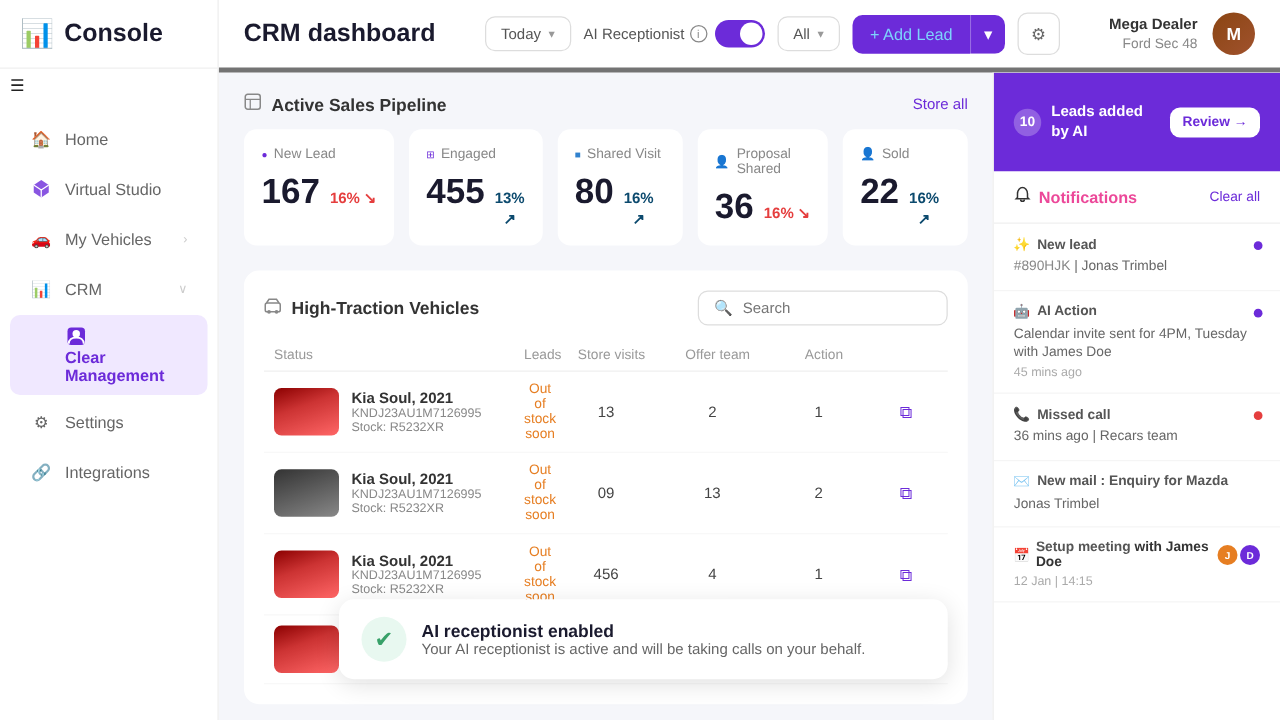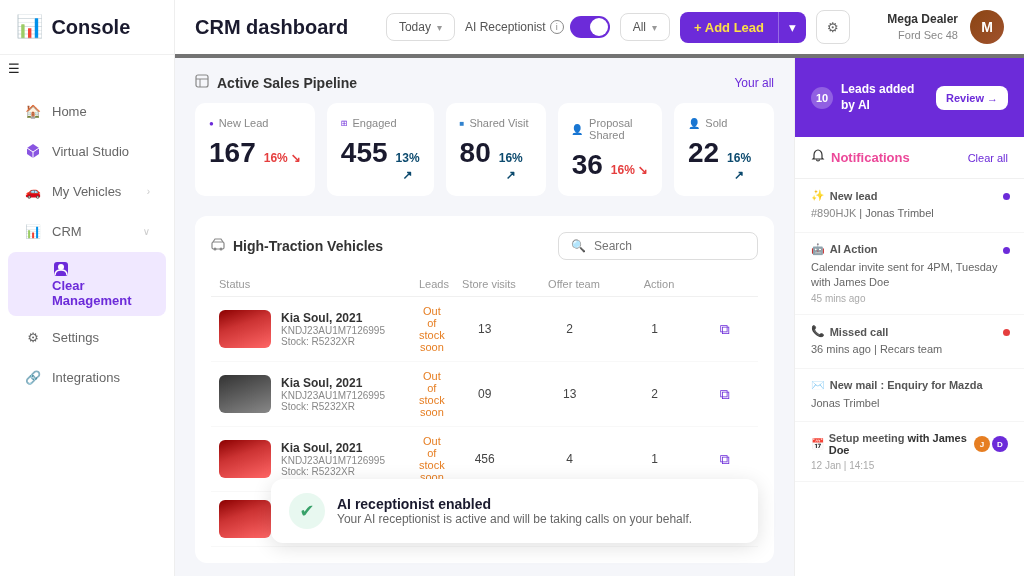--- a/index.html
+++ b/index.html
@@ -35,21 +35,21 @@
     .dealer-sub { font-size: 11px; color: #888; }
     .avatar { width: 34px; height: 34px; border-radius: 50%; background: #8B4513; overflow: hidden; display: flex; align-items: center; justify-content: center; color: #fff; font-size: 14px; font-weight: bold; }
     
     
     .filter-btn { display: flex; align-items: center; gap: 6px; padding: 6px 12px; border: 1px solid #ddd; border-radius: 8px; background: #fff; cursor: pointer; font-size: 12px; color: #555; }
     .filter-btn .dropdown-arrow { color: #999; font-size: 10px; }
     .toggle-wrapper { display: flex; align-items: center; gap: 6px; }
     .toggle { width: 40px; height: 22px; background: #6c2bd9; border-radius: 11px; position: relative; cursor: pointer; }
     .toggle-knob { width: 18px; height: 18px; background: #fff; border-radius: 50%; position: absolute; top: 2px; right: 2px; }
     .ai-label { font-size: 12px; color: #555; display: flex; align-items: center; gap: 4px; }
-    .add-lead-btn { display: flex; align-items: center; gap: 6px; background: #6c2bd9; color: #fde047; border: none; border-radius: 8px; padding: 8px 14px; cursor: pointer; font-size: 13px; font-weight: 700; }
+    .add-lead-btn { display: flex; align-items: center; gap: 6px; background: #6c2bd9; color: #7dd3fc; border: none; border-radius: 8px; padding: 8px 14px; cursor: pointer; font-size: 13px; font-weight: 400; }
     .add-lead-split { background: #6c2bd9; color: #fff; border: none; border-radius: 0 8px 8px 0; padding: 8px 10px; cursor: pointer; border-left: 1px solid rgba(255,255,255,0.3); }
     .settings-btn { width: 34px; height: 34px; border: 1px solid #ddd; border-radius: 8px; display: flex; align-items: center; justify-content: center; cursor: pointer; background: #fff; color: #666; }
     
     
     .content-area { display: flex; flex: 1; overflow: hidden; }
     .main-panel { flex: 1; padding: 16px 20px; overflow-y: auto; }
     
     
     .section-header { display: flex; align-items: center; justify-content: space-between; margin-bottom: 12px; }
     .section-title { display: flex; align-items: center; gap: 8px; font-size: 14px; font-weight: 600; color: #333; }
@@ -238,21 +238,21 @@
           <div class="section-title">
             <span style="color:#888; font-size:14px;">
               <svg width="14" height="14" viewBox="0 0 14 14" fill="none">
                 <rect x="1" y="1" width="12" height="12" rx="2" stroke="#888" stroke-width="1.2" fill="none"></rect>
                 <line x1="1" y1="5" x2="13" y2="5" stroke="#888" stroke-width="1"></line>
                 <line x1="5" y1="5" x2="5" y2="13" stroke="#888" stroke-width="1"></line>
               </svg>
             </span>
             <span>Active Sales Pipeline</span>
           </div>
-          <a class="view-all">Your all</a>
+          <a class="view-all">Store all</a>
         </div>
 
         <div class="pipeline-cards">
           <div class="pipeline-card">
             <div class="pipeline-card-label">
               <span style="color:#6c2bd9; font-size:8px;">●</span>
               <span>New Lead</span>
             </div>
             <div class="pipeline-card-value">
               <span>167</span>

